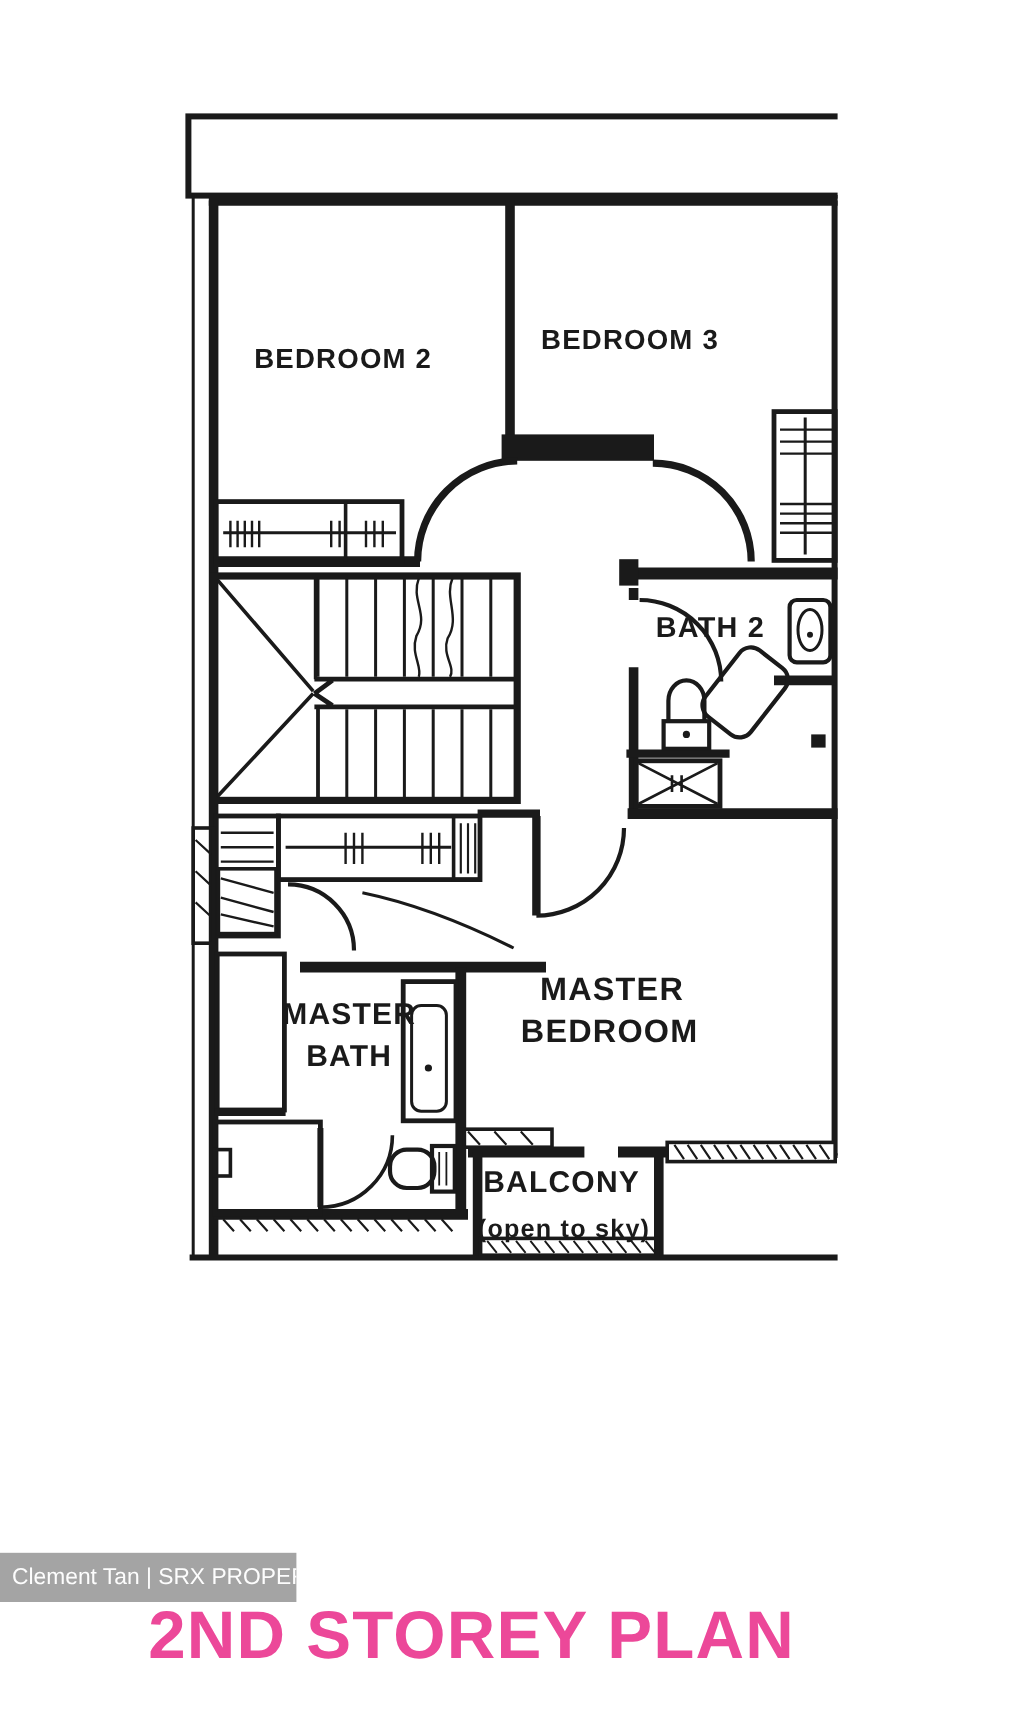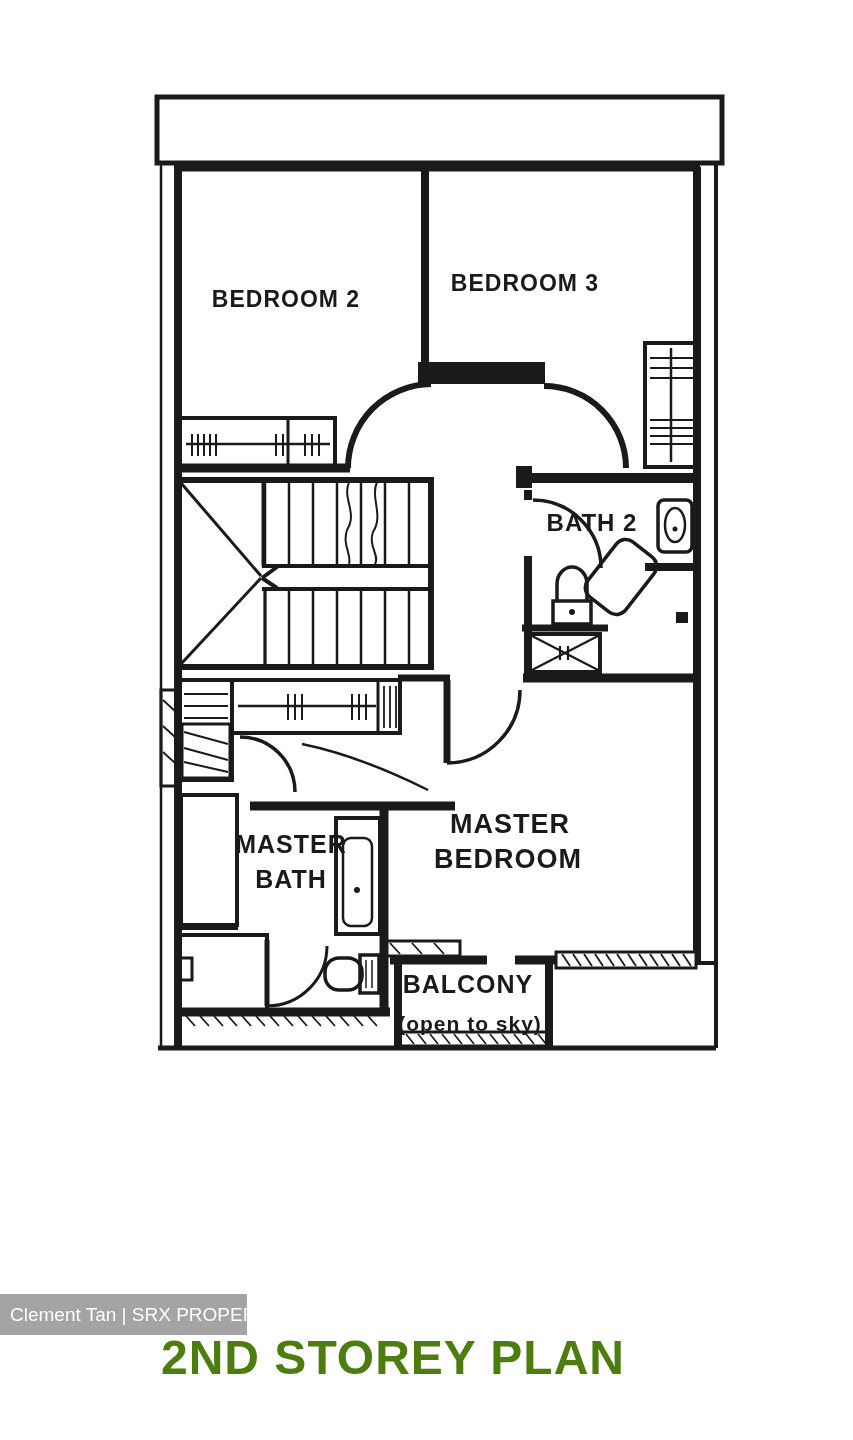--- a/index.html
+++ b/index.html
@@ -1,27 +1,27 @@
 <!DOCTYPE html>
 <html><head>
 <meta charset="utf-8">
 <style>
   html,body{margin:0;padding:0;background:#ffffff;}
-  .canvas{position:relative;width:853px;height:1440px;background:#ffffff;overflow:hidden;
+  .canvas{position:relative;width:698px;height:1440px;background:#ffffff;overflow:hidden;
           font-family:"Liberation Sans",sans-serif;}
   svg{position:absolute;left:0;top:0;}
   .ln{fill:none;stroke:#1a1a1a;}
   .ink{fill:#1a1a1a;stroke:none;}
   .lbl{fill:#1a1a1a;font-weight:700;letter-spacing:1px;
        font-family:"Liberation Sans",sans-serif;text-anchor:middle;}
   .watermark{position:absolute;left:0;top:1294px;width:247px;height:41px;
              background:#a4a4a4;color:#fdfdfd;font-size:19px;line-height:41px;
              padding-left:10px;box-sizing:border-box;white-space:nowrap;overflow:hidden;}
   .title{position:absolute;left:63px;top:1330px;width:660px;text-align:center;
-         font-size:48px;font-weight:700;letter-spacing:1px;color:#4d7c0f;white-space:nowrap;}
+         font-size:56px;font-weight:700;letter-spacing:1px;color:#ec4899;white-space:nowrap;}
 </style>
 </head>
 <body>
 
 <div class="canvas">
 
 <svg width="853" height="1440" viewBox="0 0 853 1440">
 
   <g>
     <rect x="157" y="97" width="565" height="66" class="ln" stroke-width="5"></rect>

